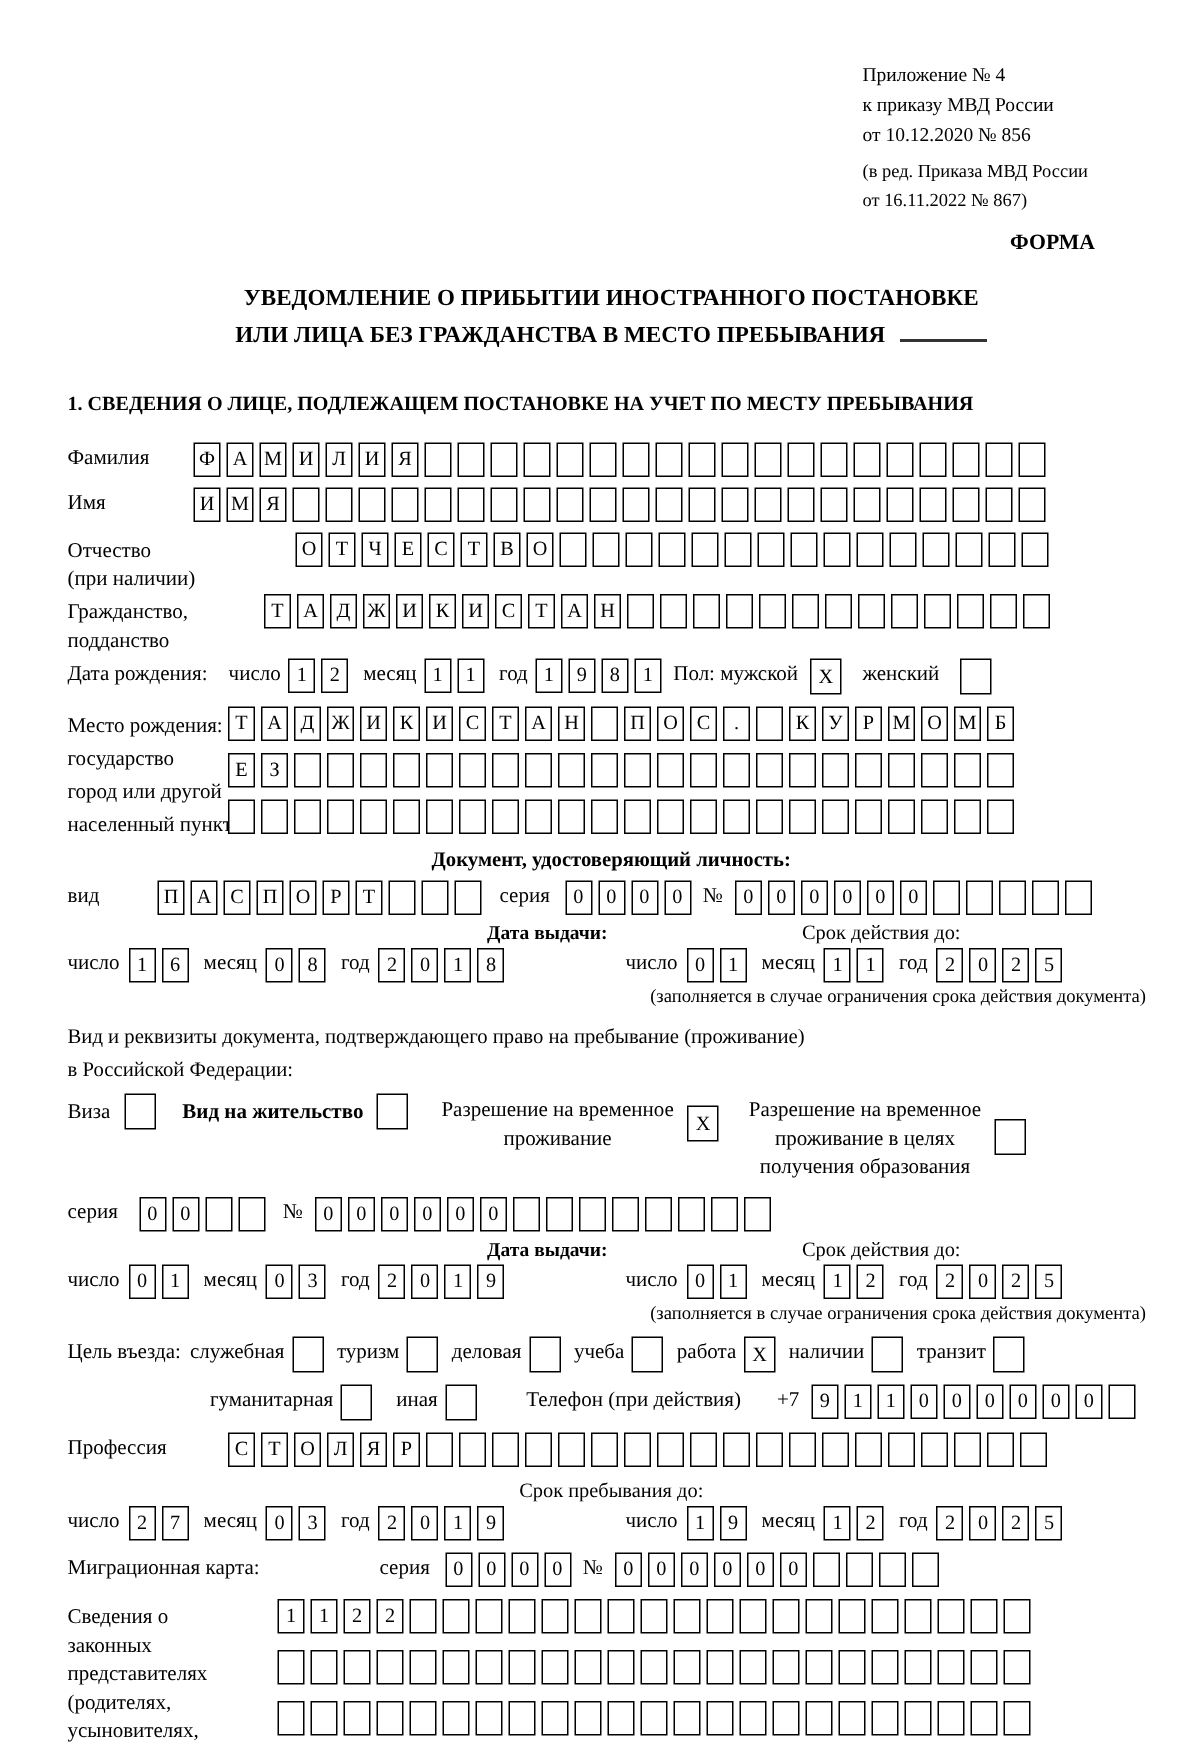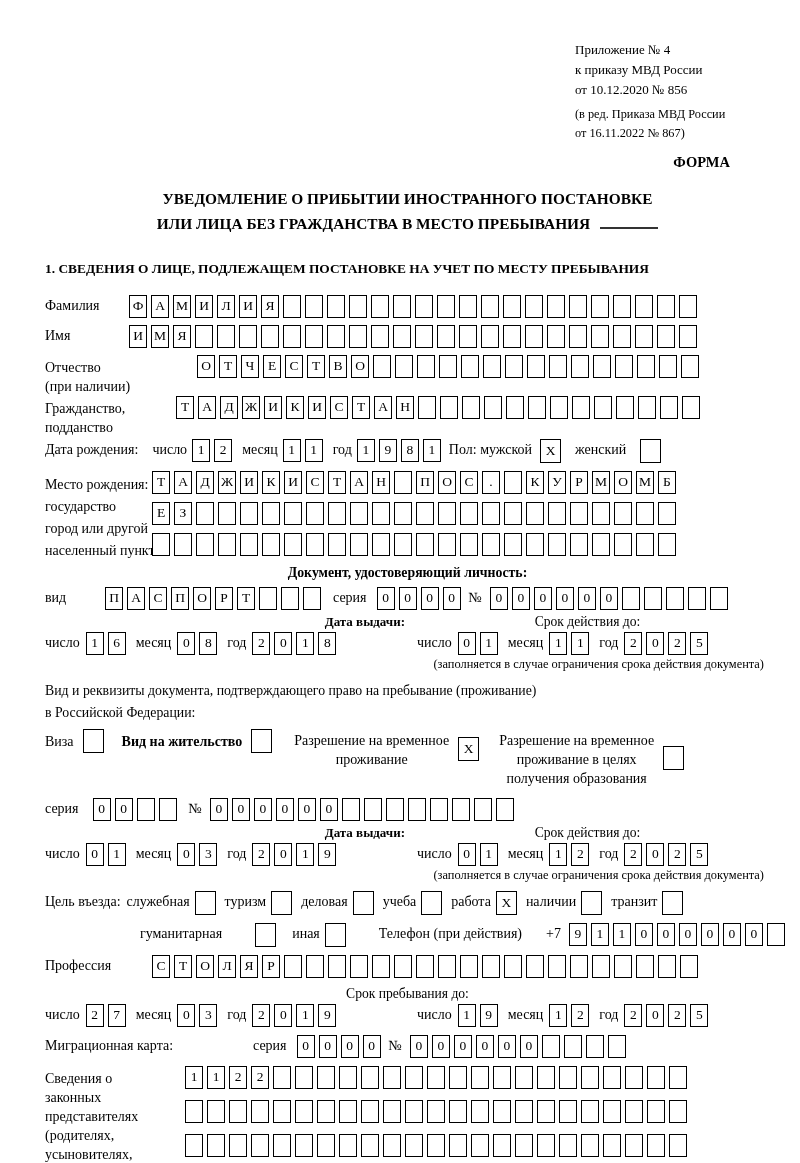--- a/index.html
+++ b/index.html
@@ -539,21 +539,21 @@
       <span class="lbl">наличии</span>
       <span class="box cbox"></span>
     </div>
     <div class="citem" style="margin-right:0;">
       <span class="lbl">транзит</span>
       <span class="box cbox"></span>
     </div>
   </div>
 
   <div class="row" style="margin-bottom:8px;margin-left:95px;">
-    <div class="citem" style="margin-right:16px;gap:28px;">
+    <div class="citem" style="margin-right:16px;">
       <span class="lbl">гуманитарная</span>
       <span class="box cbox"></span>
     </div>
     <div class="citem">
       <span class="lbl">иная</span>
       <span class="box cbox"></span>
     </div>
     <div class="lbl ml24">Телефон (при действия)</div>
     <div class="lbl ml24" style="margin-right:8px;">+7</div>
     <div class="boxes">

